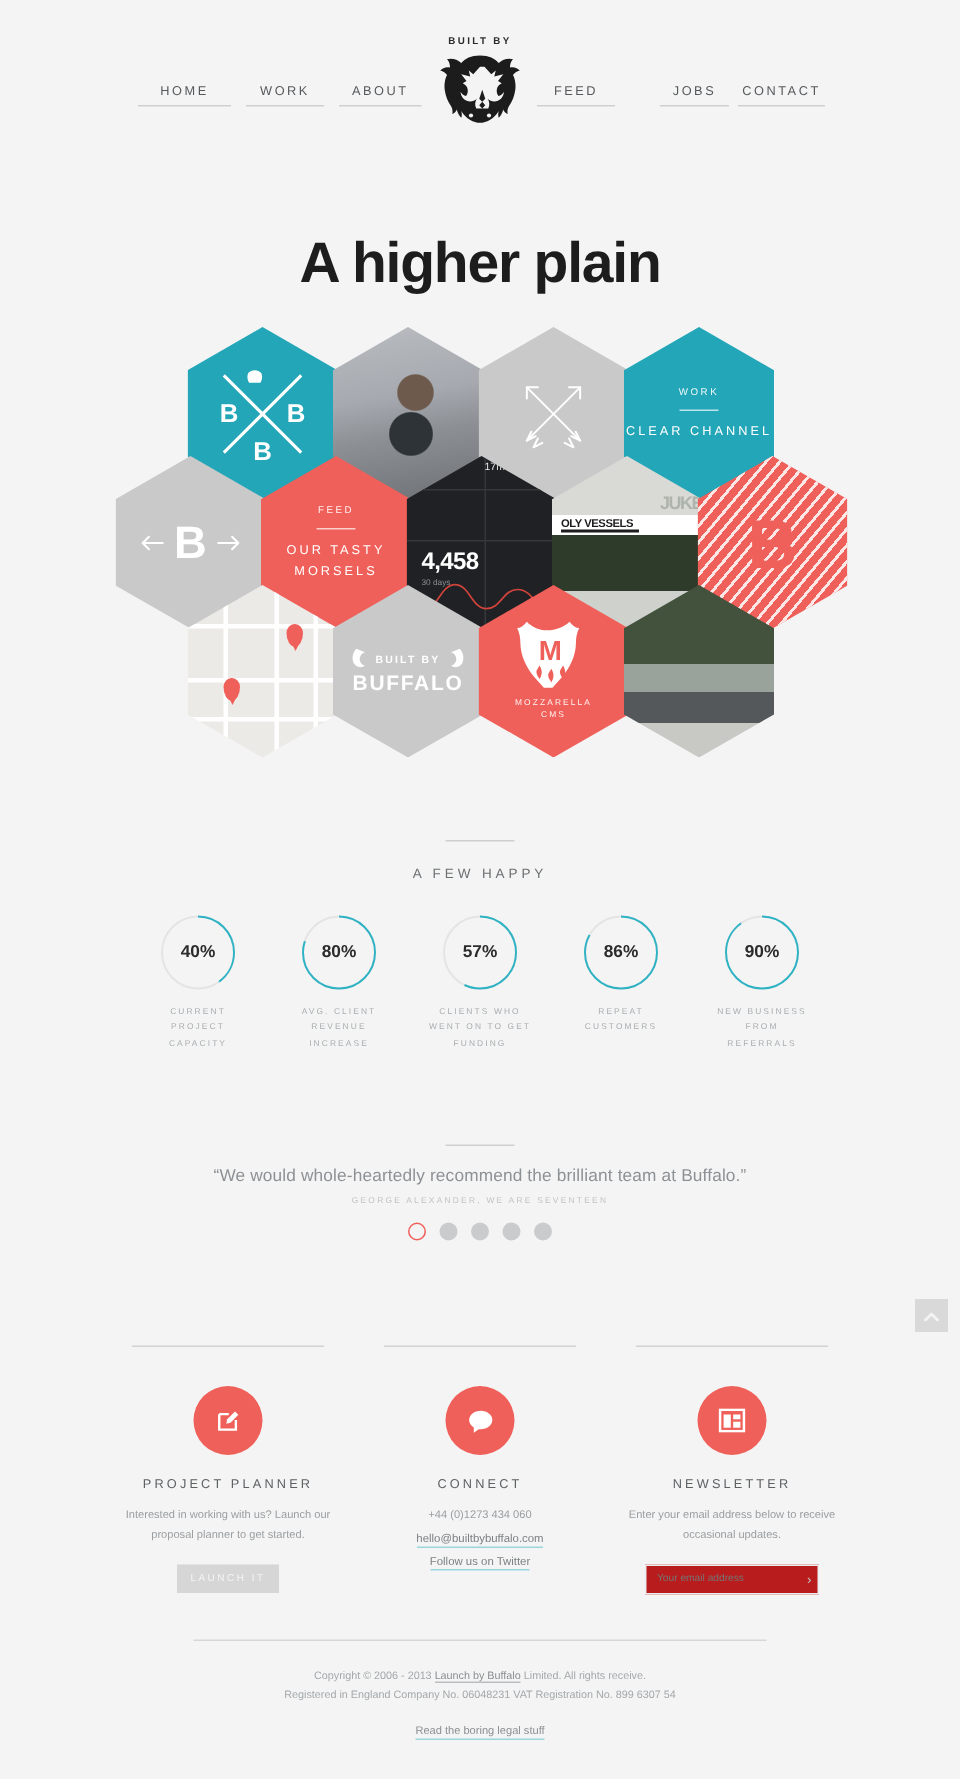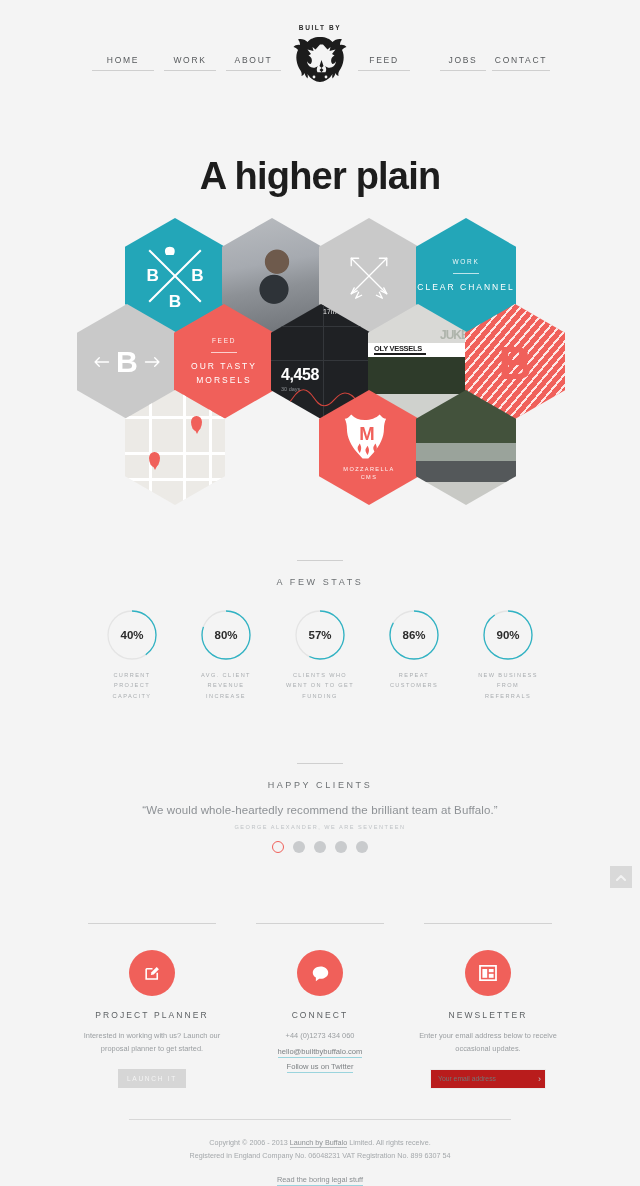--- a/index.html
+++ b/index.html
@@ -318,37 +318,45 @@
         <div class="map-street" style="left:0; top:62px; width:100px; height:3px;"></div>
         <div class="map-street" style="left:0; top:88px; width:100px; height:3px;"></div>
         <div class="map-street" style="left:24px; top:0; width:3px; height:115px;"></div>
         <div class="map-street" style="left:58px; top:0; width:3px; height:115px;"></div>
         <div class="map-street" style="left:84px; top:0; width:3px; height:115px;"></div>
         <div class="map-pin" style="left:66px; top:26px;"></div>
         <div class="map-pin" style="left:24px; top:62px;"></div>
       </div>
     </div>
 
+    <div class="hex hex-gray" style="left:222px; top:172px;">
+      <svg viewBox="0 0 100 46" width="82" height="38" aria-hidden="true">
+        <path fill="#fff" d="M8 4c-3 3-4 8-2 12 2 3 6 4 9 2-3-1-5-4-4-7 .5-2 2-3.5 4-4L8 4z"></path>
+        <path fill="#fff" d="M92 4c3 3 4 8 2 12-2 3-6 4-9 2 3-1 5-4 4-7-.5-2-2-3.5-4-4L92 4z"></path>
+        <text x="50" y="16" font-family="Liberation Sans, sans-serif" font-size="8.5" font-weight="bold" fill="#fff" text-anchor="middle" letter-spacing="1.8">BUILT BY</text>
+        <text x="50" y="38" font-family="Liberation Sans, sans-serif" font-size="17" font-weight="bold" fill="#fff" text-anchor="middle" letter-spacing="1.4">BUFFALO</text>
+      </svg>
+    </div>
 
     <div class="hex hex-red" style="left:319px; top:172px;">
       <svg viewBox="0 0 70 66" width="50" height="47" aria-hidden="true">
         <path fill="#fff" d="M10 2C7 6 4 8 1 8c2 4 3 9 3 14 0 12 6 24 14 33l8 9h8l8-9c8-9 14-21 14-33 0-5 1-10 3-14-3 0-6-2-9-6-5 5-13 8-21 8S15 7 10 2z"></path>
         <path fill="#f0605a" d="M19 49c0 3 2 5 3 7 1-2 2-4 2-7 0-2-1-4-2-6-1 2-3 4-3 6zM30 52c0 3 2 5 3 7 1-2 2-4 2-7 0-2-1-4-2-6-1 2-3 4-3 6zM41 49c0 3 2 5 3 7 1-2 2-4 2-7 0-2-1-4-2-6-1 2-3 4-3 6z"></path>
         <text x="32" y="38" font-family="Liberation Sans, sans-serif" font-size="26" font-weight="bold" fill="#f0605a" text-anchor="middle">M</text>
       </svg>
       <div class="hex-label-sm" style="margin-top:6px; font-size:5.6px; letter-spacing:1.4px;">MOZZARELLA</div>
       <div class="hex-label-sm" style="font-size:5.6px; letter-spacing:1.4px;">CMS</div>
     </div>
 
     <div class="hex photo-skate" style="left:416px; top:172px;"></div>
   </div>
 
   <div style="margin-top:42px;">
     <div class="mini-rule"></div>
-    <div class="section-title">A FEW STATS</div>
+    <div class="section-title">A FEW HAPPY</div>
     <div class="stats" id="stats-row">
         <div class="stat">
           <div class="ring"><svg width="52" height="52" viewBox="0 0 52 52" aria-hidden="true">
               <circle cx="26" cy="26" r="24" fill="none" stroke="#e4e4e4" stroke-width="1.3"></circle>
               <circle cx="26" cy="26" r="24" fill="none" stroke="#2fb3c4" stroke-width="1.3" stroke-dasharray="60.32 150.80"></circle>
             </svg><div class="ring-val">40%</div></div>
           <div class="stat-label">CURRENT PROJECT CAPACITY</div>
         </div>
         <div class="stat">
           <div class="ring"><svg width="52" height="52" viewBox="0 0 52 52" aria-hidden="true">
@@ -376,21 +384,20 @@
               <circle cx="26" cy="26" r="24" fill="none" stroke="#e4e4e4" stroke-width="1.3"></circle>
               <circle cx="26" cy="26" r="24" fill="none" stroke="#2fb3c4" stroke-width="1.3" stroke-dasharray="135.72 150.80"></circle>
             </svg><div class="ring-val">90%</div></div>
           <div class="stat-label">NEW BUSINESS FROM REFERRALS</div>
         </div>
       </div>
   </div>
 
   <div class="testimonial">
     <div class="mini-rule"></div>
-    <div class="section-title">HAPPY CLIENTS</div>
     <div class="quote">“We would whole-heartedly recommend the brilliant team at Buffalo.”</div>
     <div class="attrib">GEORGE ALEXANDER, WE ARE SEVENTEEN</div>
     <div class="dots" id="dots-row">
         <div class="dot active" style="border-color: rgb(240, 96, 90);"></div>
         <div class="dot"></div>
         <div class="dot"></div>
         <div class="dot"></div>
         <div class="dot"></div>
       </div>
   </div>

